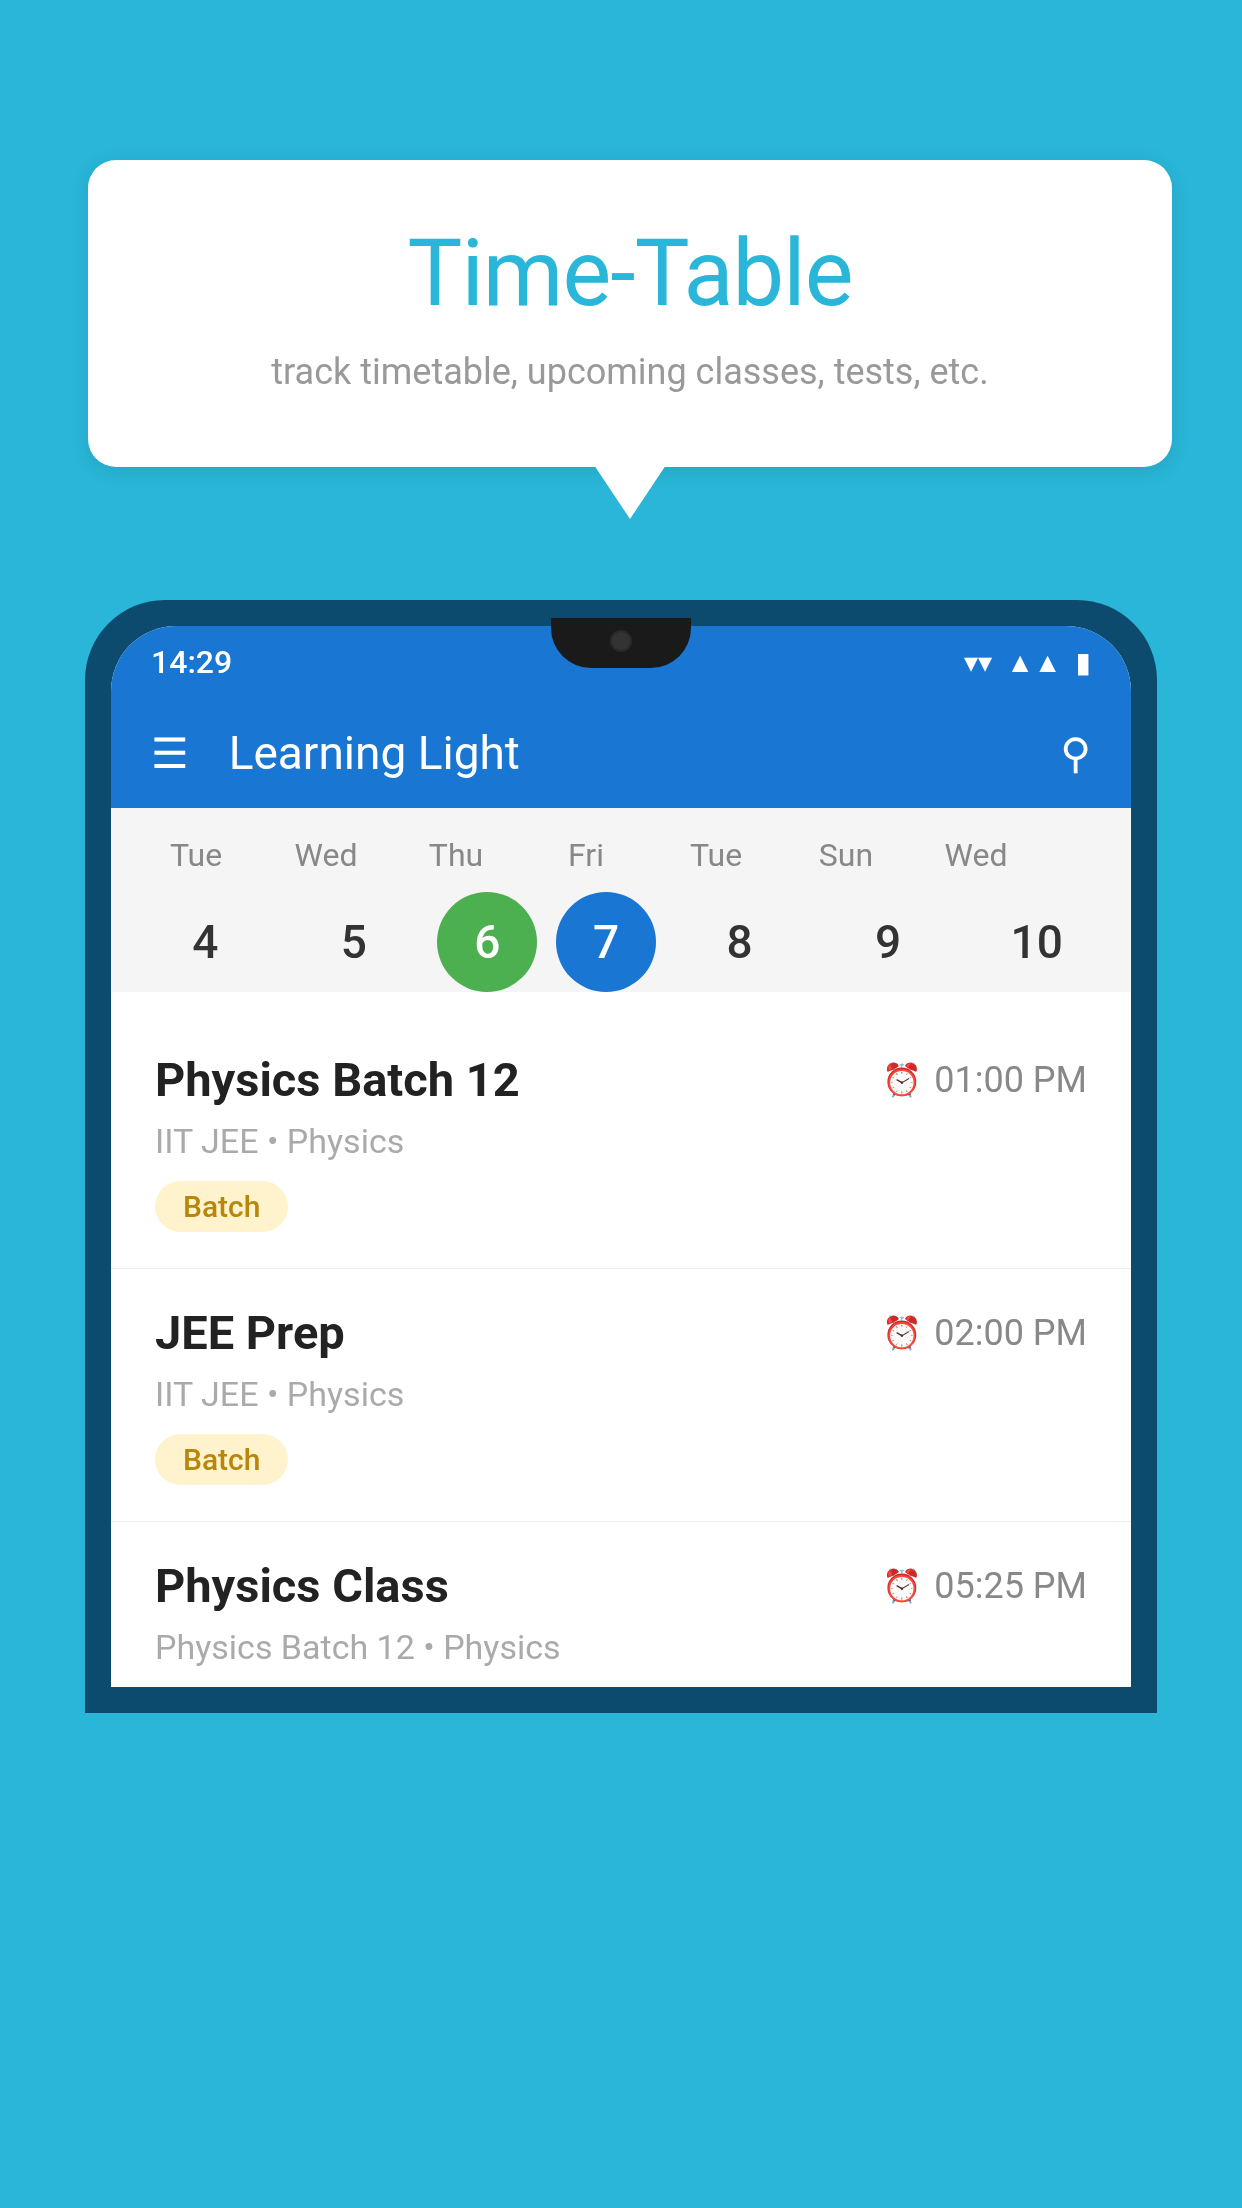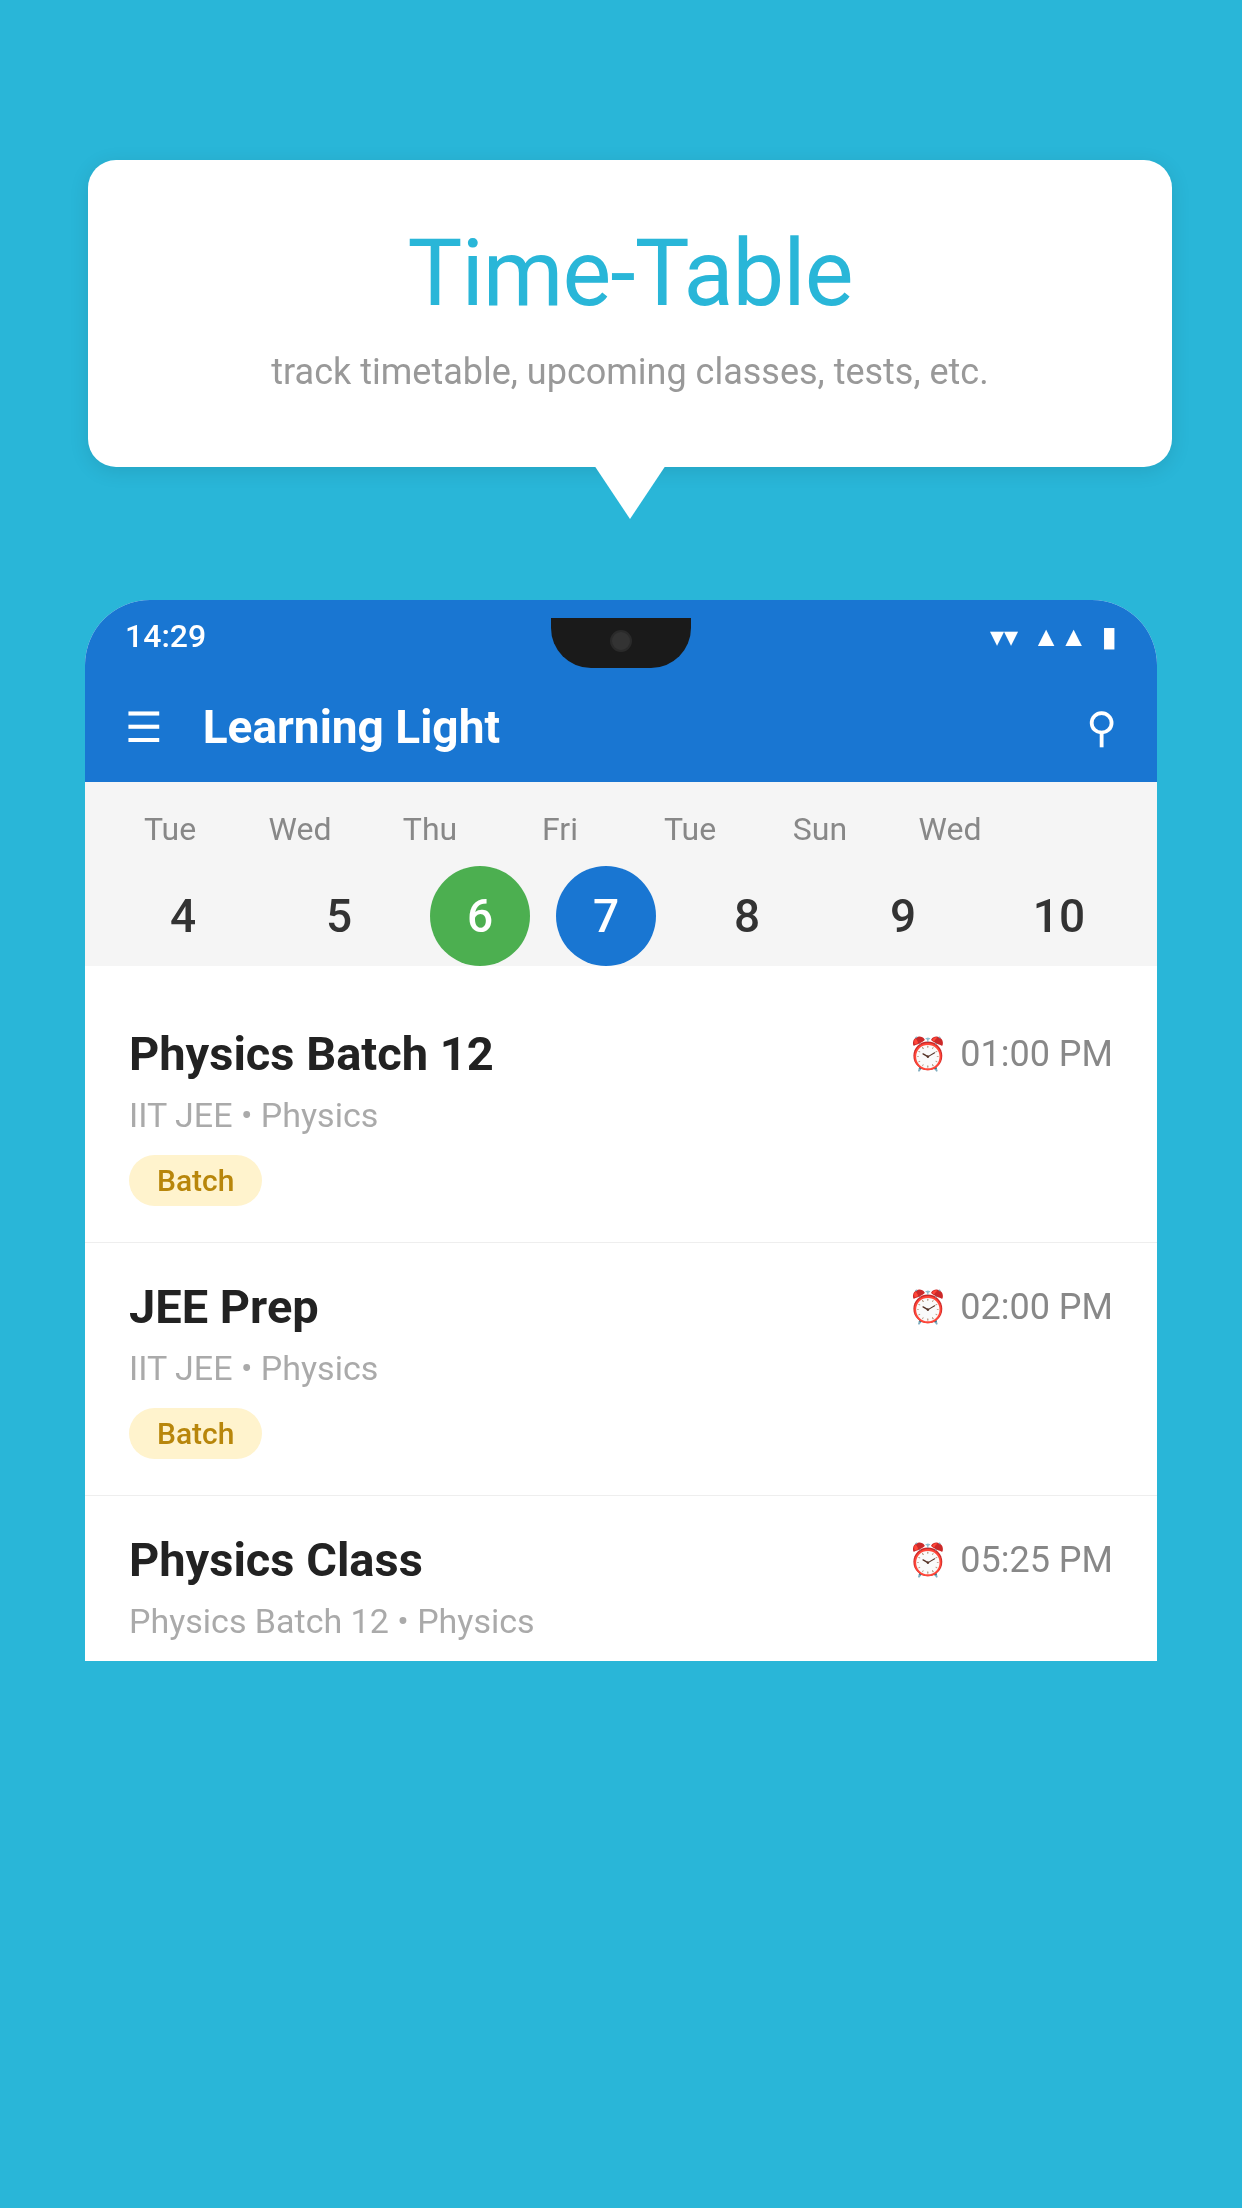--- a/index.html
+++ b/index.html
@@ -67,23 +67,23 @@
     
     .phone-container {
       position: absolute;
       top: 600px;
       left: 85px;
       right: 85px;
       bottom: 0;
     }
 
     .phone-outer {
-      background: #ec4899;
+      background: #0c4a6e;
       border-radius: 80px 80px 0 0;
-      padding: 0;
+      padding: 26px;
       width: 100%;
       position: relative;
     }
 
     .phone-inner {
       background: white;
       border-radius: 65px 65px 0 0;
       overflow: hidden;
       position: relative;
     }
@@ -152,21 +152,21 @@
 
     .hamburger-icon {
       color: white;
       font-size: 42px;
       cursor: pointer;
     }
 
     .app-title {
       color: white;
       font-size: 46px;
-      font-weight: 700;
+      font-weight: 400;
       flex: 1;
       margin-left: 40px;
     }
 
     .search-icon {
       color: white;
       font-size: 42px;
       cursor: pointer;
     }
 

